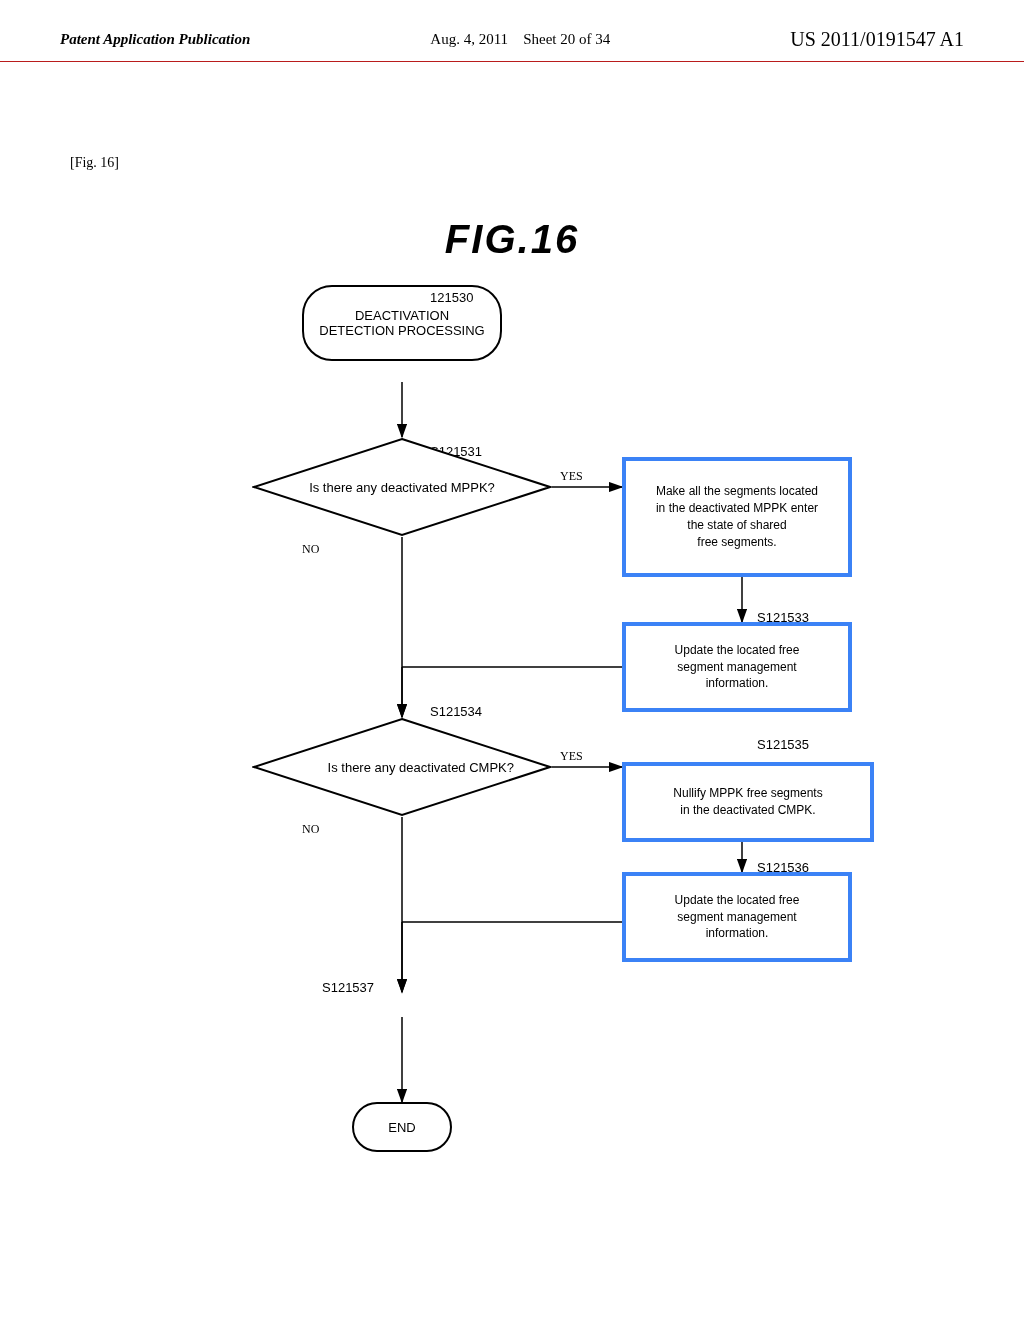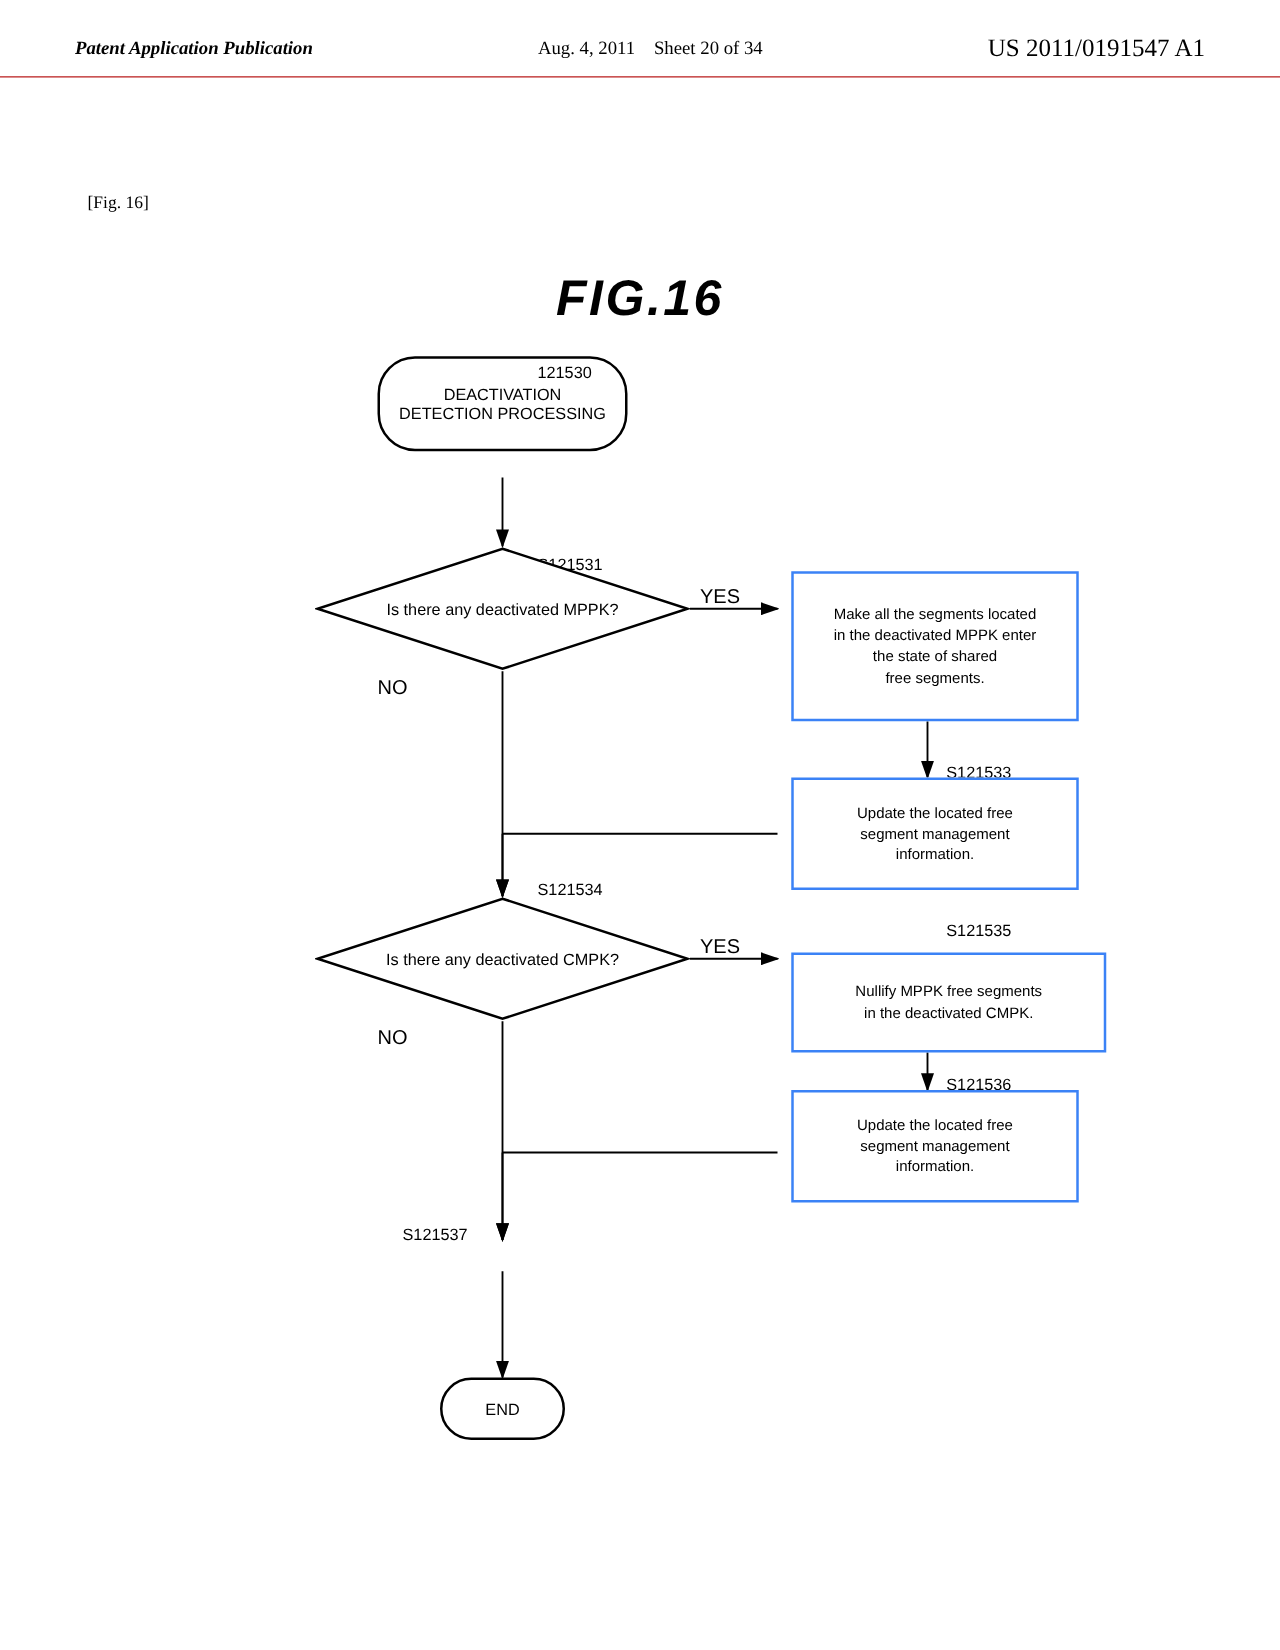--- a/index.html
+++ b/index.html
@@ -69,30 +69,29 @@
       display: flex;
       align-items: center;
       justify-content: center;
       text-align: center;
       font-size: 13px;
       font-family: Arial, sans-serif;
       background: #fff;
     }
     
     .rect {
-      border: 2px solid #3b82f6;
+      border: 4px solid #3b82f6;
       display: flex;
       align-items: center;
       justify-content: center;
       text-align: center;
       font-size: 13px;
       font-family: Arial, sans-serif;
       background: #fff;
       padding: 18px;
-      margin-left: 11px;
     }
     
     .diamond-wrapper {
       position: absolute;
     }
     .diamond-label {
       position: absolute;
       font-size: 13px;
       font-family: Arial, sans-serif;
       text-align: center;
@@ -101,22 +100,22 @@
       justify-content: center;
       pointer-events: none;
     }
     .step-label {
       position: absolute;
       font-size: 13px;
       font-family: Arial, sans-serif;
     }
     .yes-no-label {
       position: absolute;
-      font-size: 16px;
-      font-family: Liberation Sans, sans-serif;
+      font-size: 12px;
+      font-family: Liberation Serif, serif;
     }
     svg.arrows {
       position: absolute;
       top: 0;
       left: 0;
       width: 100%;
       height: 100%;
       pointer-events: none;
     }
   </style>
@@ -206,21 +205,21 @@
 segment management
 information.</span>
     </div>
 
     <div class="step-label" style="left:368px; top:442px;">S121534</div>
 
     <div class="diamond-wrapper" style="left:190px; top:455px; width:300px; height:100px;">
       <svg width="300" height="100" xmlns="http://www.w3.org/2000/svg">
         <polygon points="150,2 298,50 150,98 2,50" fill="white" stroke="black" stroke-width="2"></polygon>
       </svg>
-      <div class="diamond-label" style="left:50px; top:15px; width:200px; height:70px;">
+      <div class="diamond-label" style="left:62px; top:15px; width:200px; height:70px;justify-content:flex-end;">
         <span>Is there any deactivated CMPK?</span>
       </div>
     </div>
 
     <div class="yes-no-label" style="left:498px; top:487px;">YES</div>
 
     <div class="yes-no-label" style="left:240px; top:560px;">NO</div>
 
     <div class="step-label" style="left:695px; top:475px;">S121535</div>
     <div class="fc-element rect" style="width:252px; height:80px; left:560px; top:500px;">

